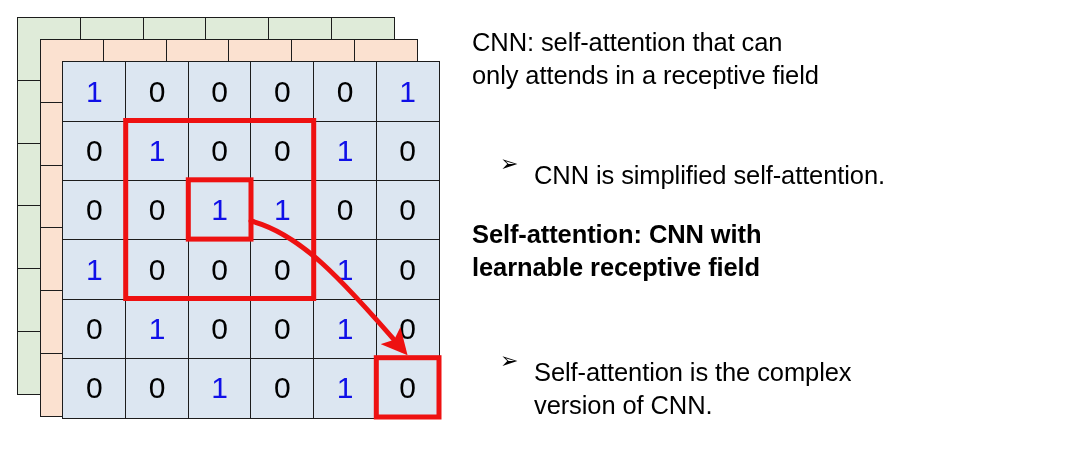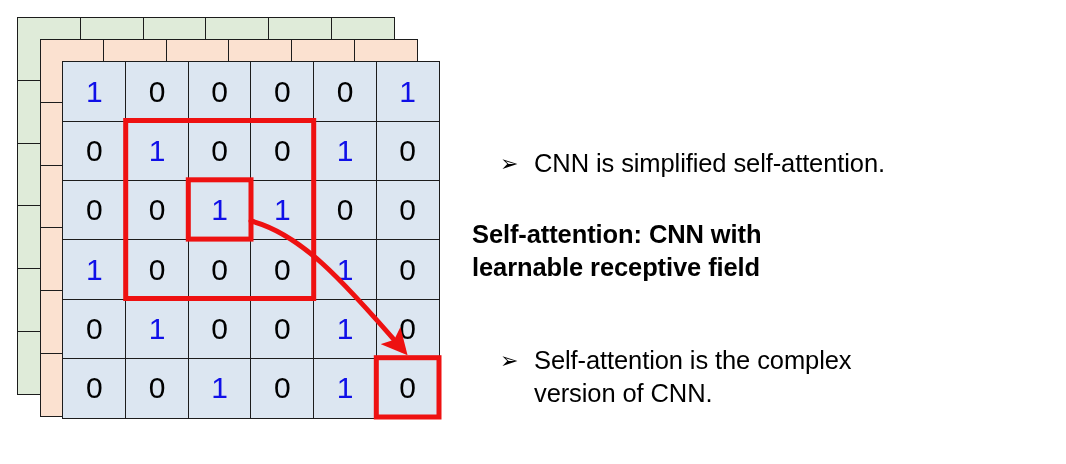--- a/index.html
+++ b/index.html
@@ -123,20 +123,21 @@
     flex: 0 0 auto;
     width: 34px;
     font-size: 22px;
     line-height: 33px;
     font-family: "DejaVu Sans", sans-serif;
     color: #000000;
   }
   .bullet-text {
     flex: 1 1 auto;
     white-space: pre-line;
+    margin-top: 12px;
   }
 </style>
 </head>
 <body>
 
 <div id="matrix-figure">
 
   <div id="layer-back" class="layer">
       <div class="cell"></div>
       <div class="cell"></div>
@@ -264,20 +265,22 @@
     <rect x="188.3" y="179.8" width="62.7" height="59.3" fill="none" stroke="#ee1111" stroke-width="5"></rect>
 
     <rect x="376.3" y="357.7" width="62.7" height="59.3" fill="none" stroke="#ee1111" stroke-width="5"></rect>
 
     <path d="M 251 221 C 300 234, 340 277, 403 350" fill="none" stroke="#ee1111" stroke-width="5" stroke-linecap="round" marker-end="url(#arrowhead)"></path>
   </svg>
 </div>
 
 <div id="text-column">
 
+  <div class="para" id="para-cnn">CNN: self-attention that can
+only attends in a receptive field</div>
 
   <div class="bullet-row" id="bullet-cnn">
     <span class="bullet-glyph">➢</span>
     <span class="bullet-text">CNN is simplified self-attention.</span>
   </div>
 
   <div class="para" id="para-selfattn">Self-attention: CNN with
 learnable receptive field</div>
 
   <div class="bullet-row" id="bullet-selfattn">

